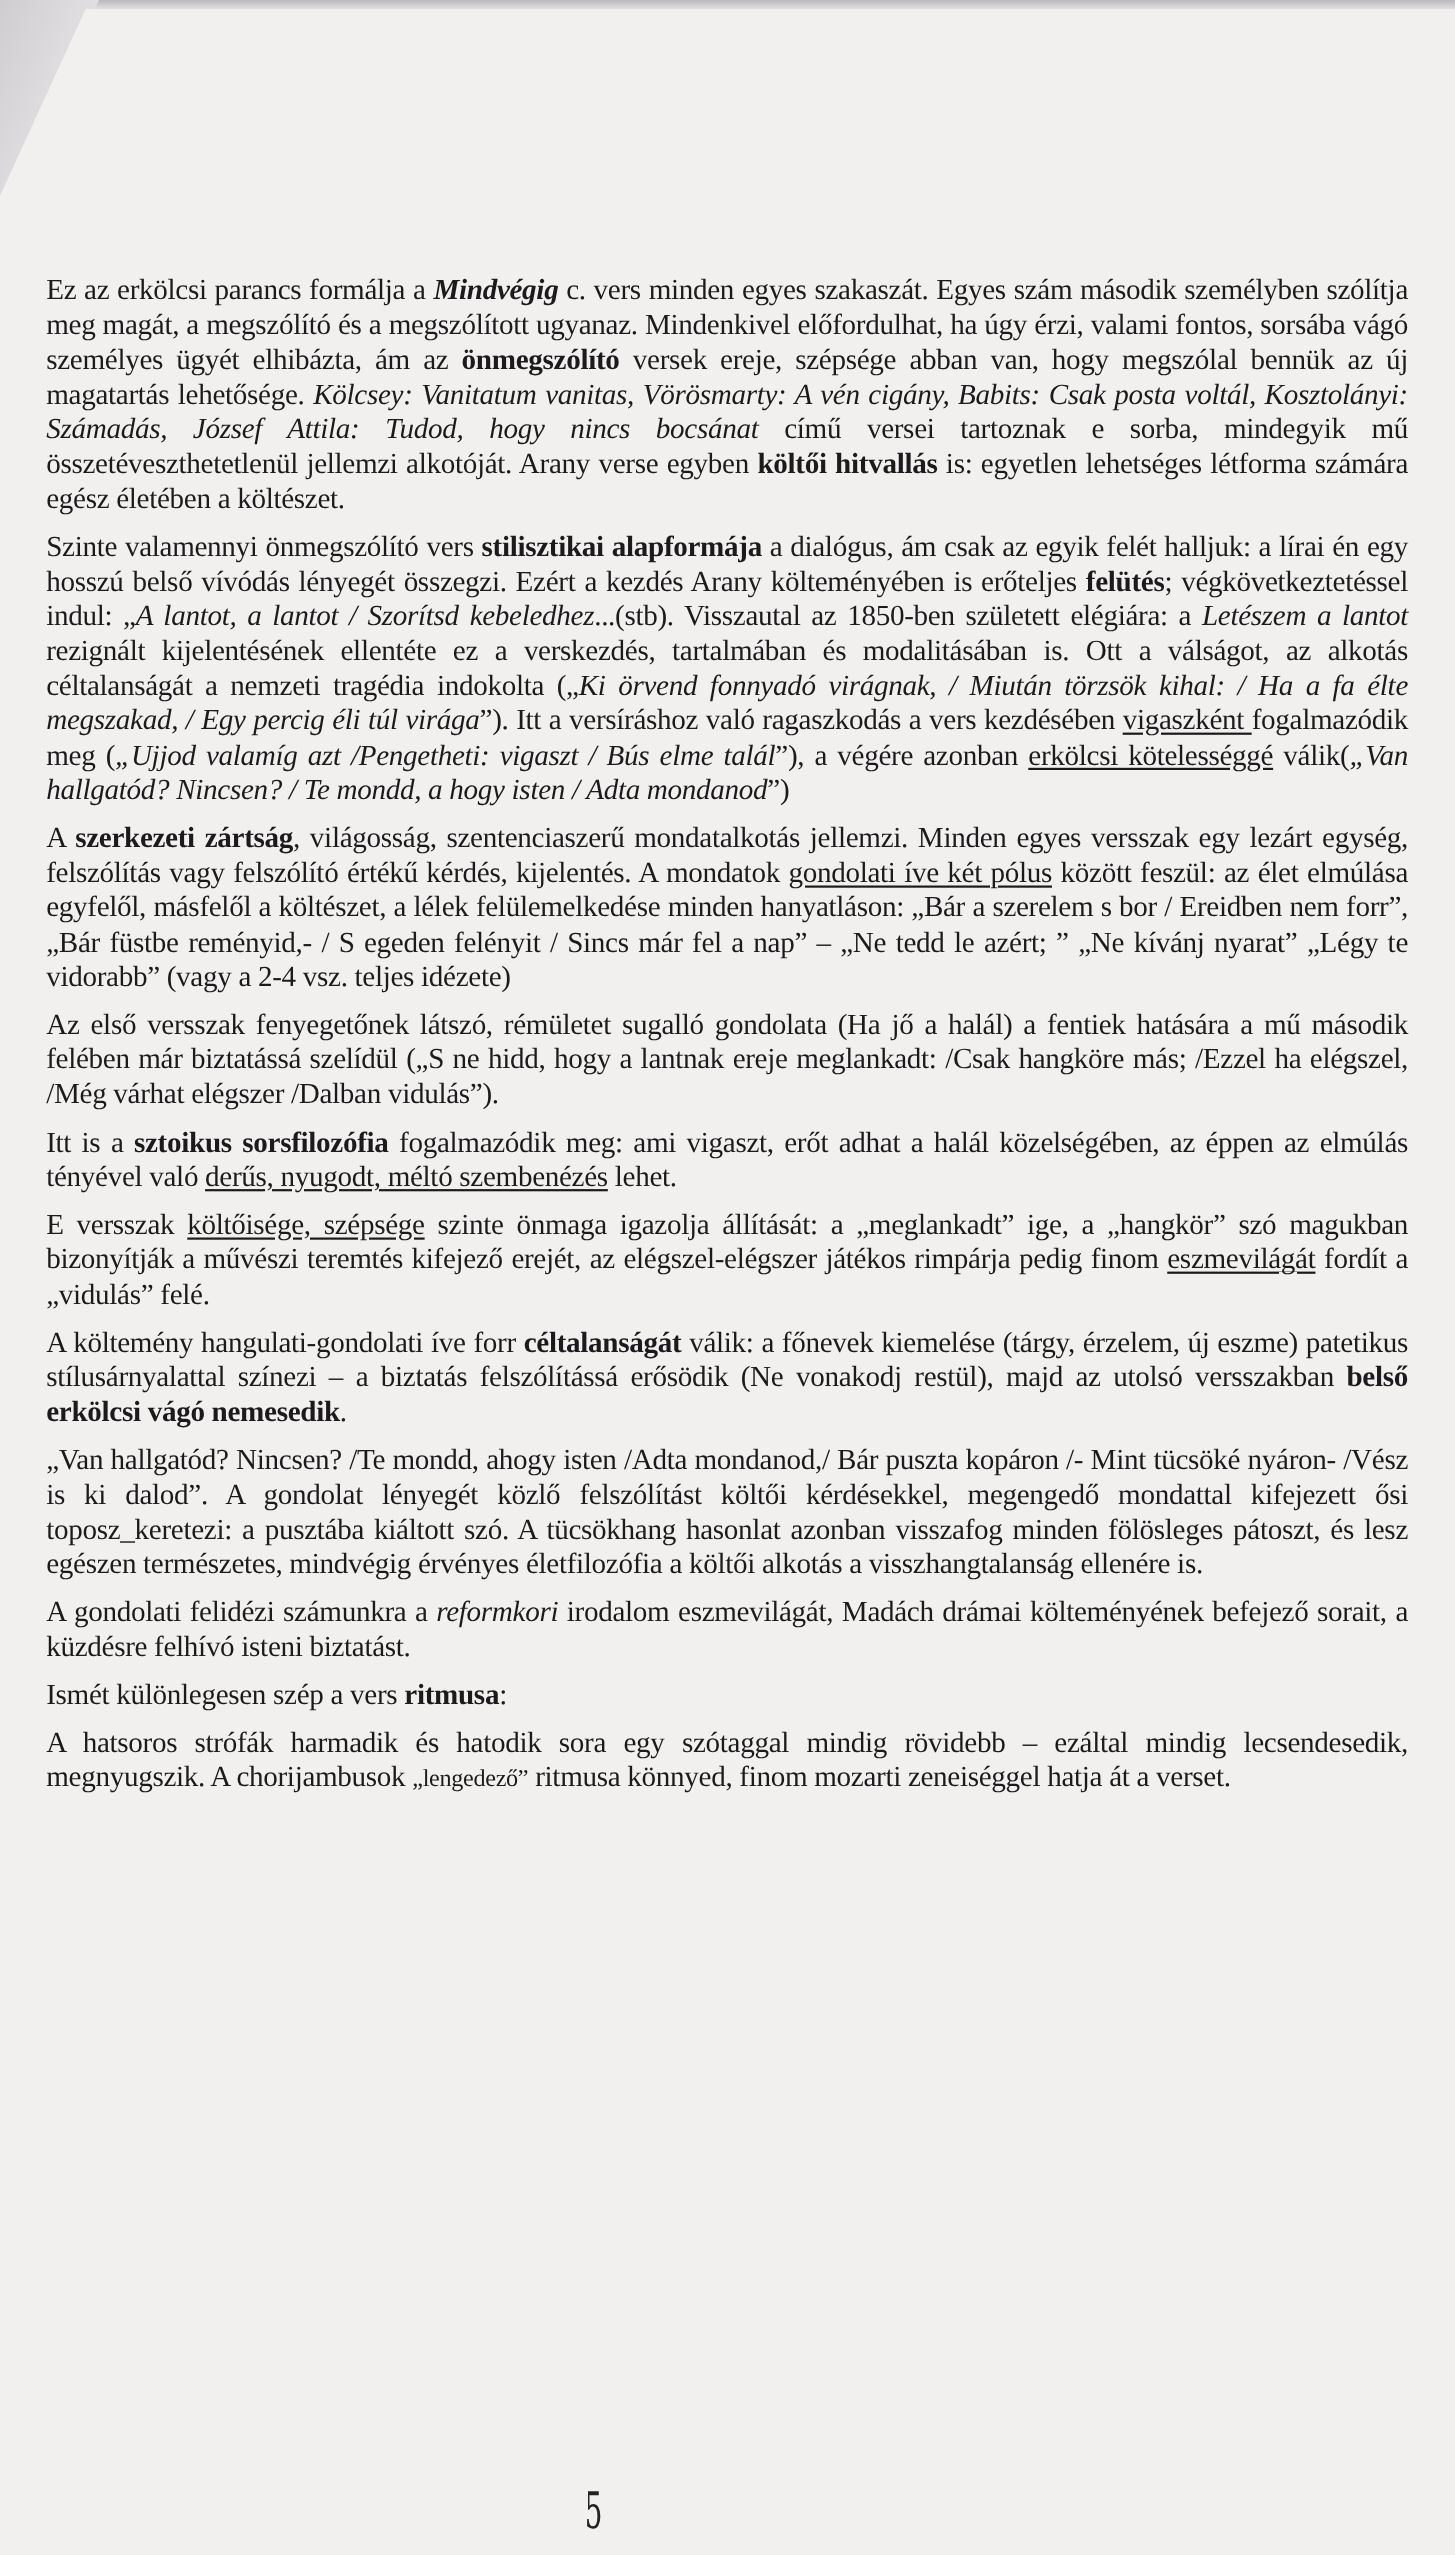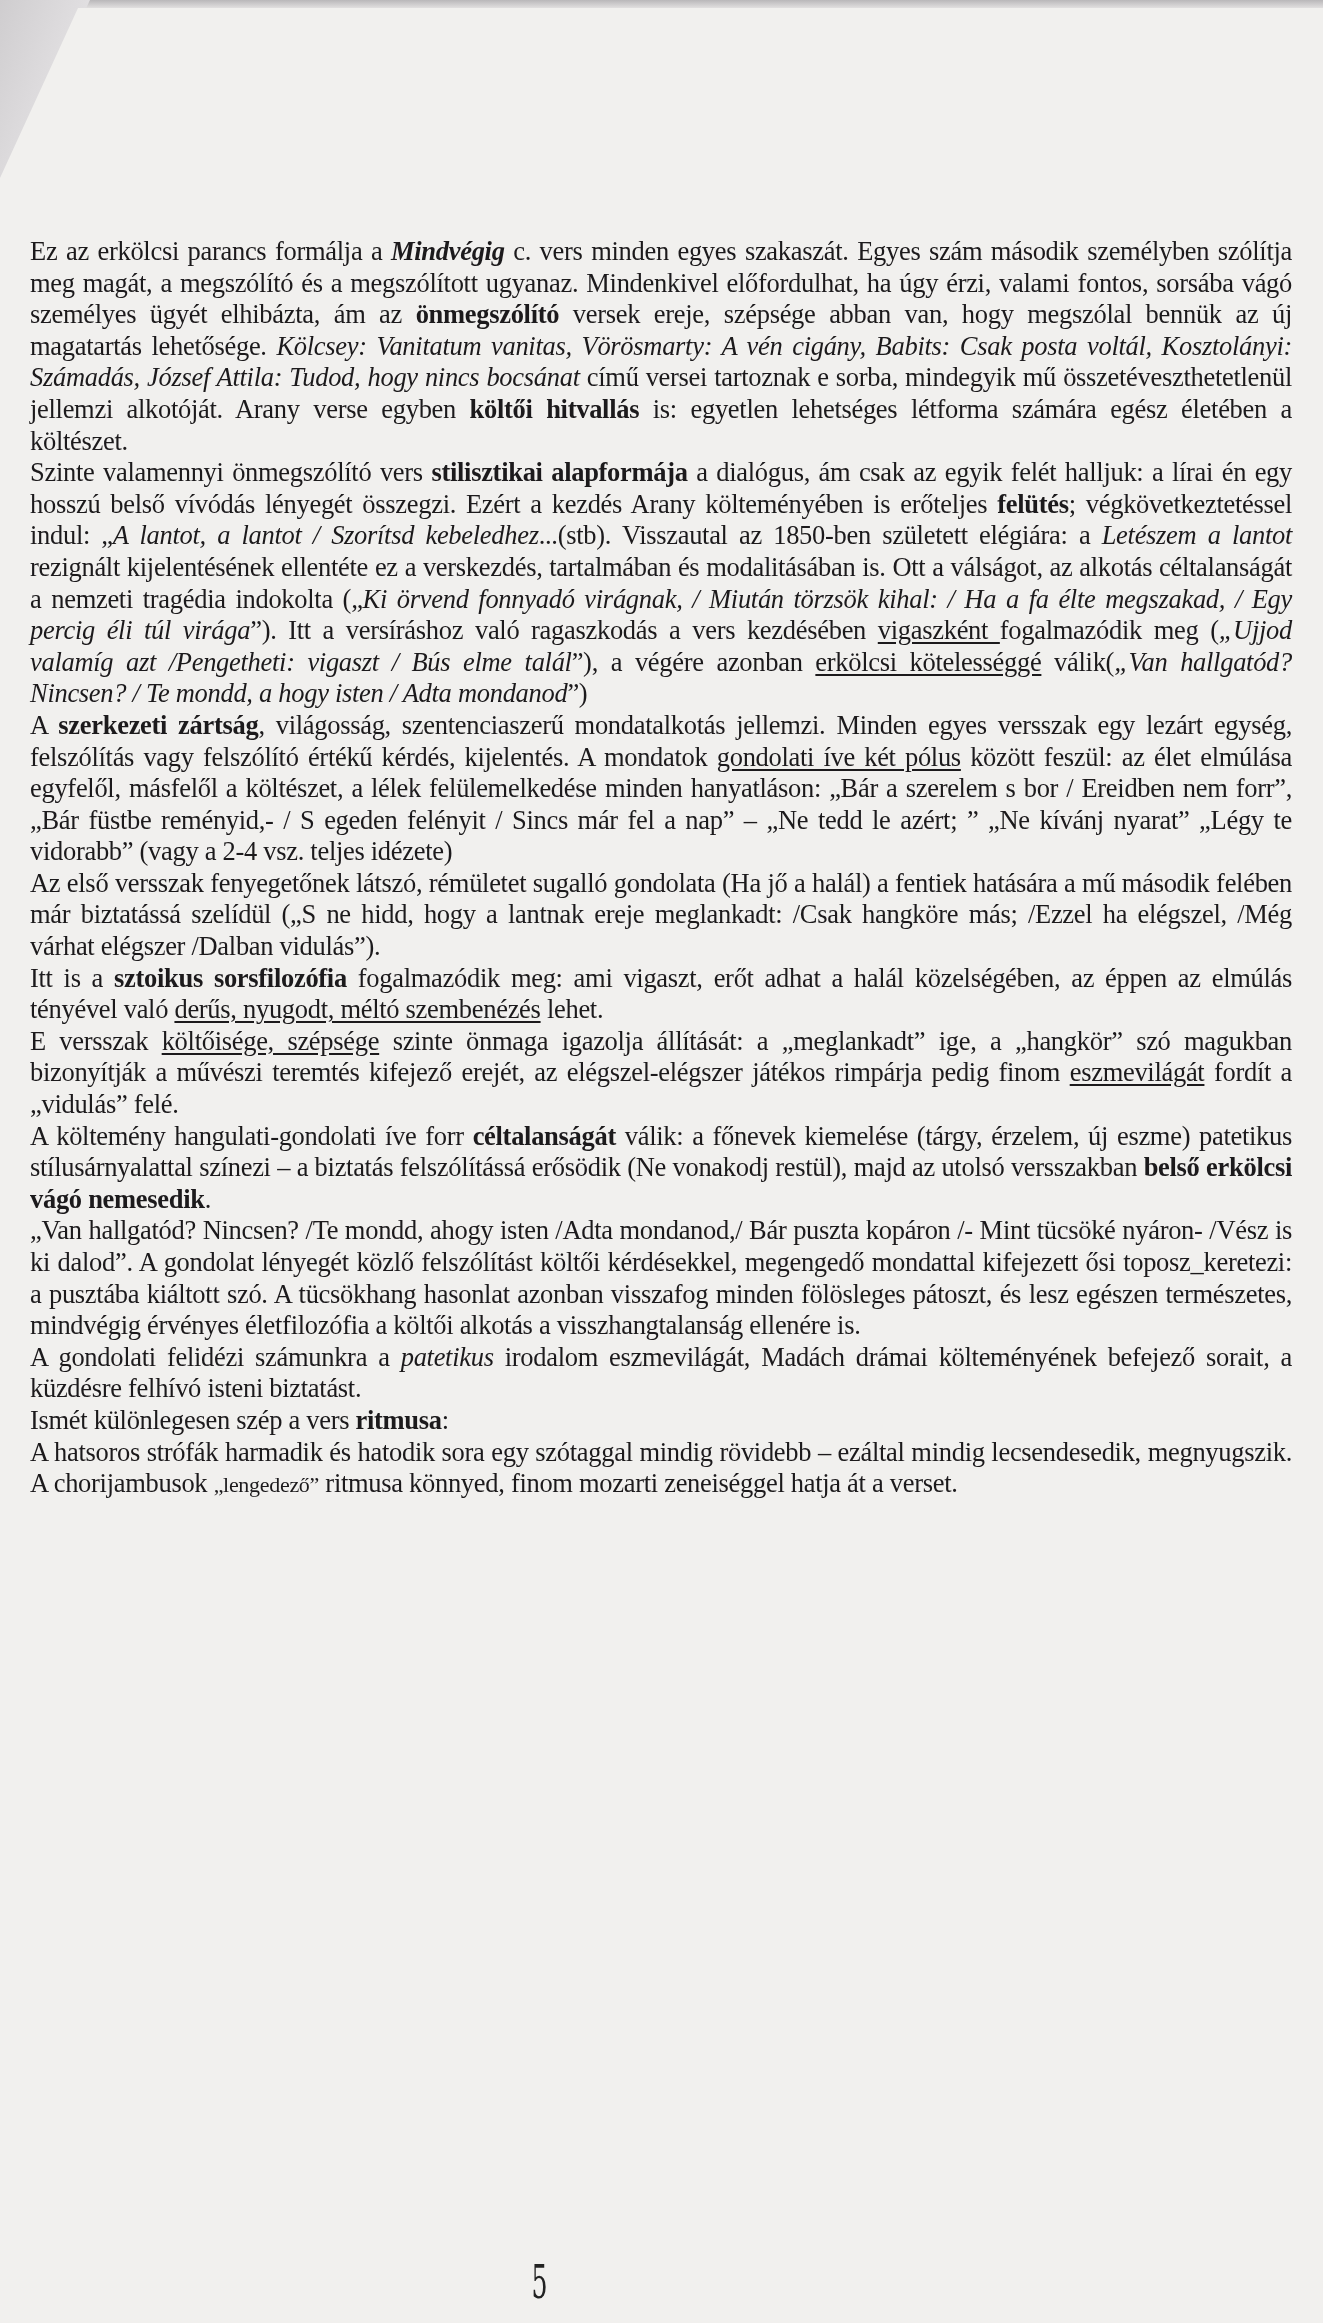--- a/index.html
+++ b/index.html
@@ -21,21 +21,21 @@
   .page {
     position: absolute; left: 0; top: 8px; right: 0; bottom: 0;
     background: #f1f0ee;
     clip-path: polygon(78px 0, 100% 0, 100% 100%, 0 100%, 0 170px);
   }
   .body-text {
     position: absolute; left: 30px; top: 236px; width: 1262px;
     font-size: 26.5px; line-height: 31.6px;
     text-align: justify; letter-spacing: -0.3px;
   }
-  .body-text p { margin: 0; }
+  .body-text p { margin: 12px; }
   .body-text .seg-i { font-style: italic; }
   .body-text .seg-b { font-weight: bold; }
   .body-text .seg-u { text-decoration: underline; text-underline-offset: 3px; }
   .body-text .seg-s { font-size: 22px; }
   .page-number {
     position: absolute; left: 525px; top: 2255px;
     font-family: "DejaVu Serif", serif; font-size: 46px; font-weight: 200;
     color: #222; transform: scaleX(0.55);
   }
 </style>
@@ -51,18 +51,18 @@
 
 <main class="body-text">
     <p><span>Ez az erkölcsi parancs formálja a </span><span class="seg-i seg-b">Mindvégig</span><span> c. vers minden egyes szakaszát. Egyes szám második személyben szólítja meg magát, a megszólító és a megszólított ugyanaz. Mindenkivel előfordulhat, ha úgy érzi, valami fontos, sorsába vágó személyes ügyét elhibázta, ám az </span><span class="seg-b">önmegszólító</span><span> versek ereje, szépsége abban van, hogy megszólal bennük az új magatartás lehetősége. </span><span class="seg-i">Kölcsey: Vanitatum vanitas, Vörösmarty: A vén cigány, Babits: Csak posta voltál, Kosztolányi: Számadás, József Attila: Tudod, hogy nincs bocsánat</span><span> című versei tartoznak e sorba, mindegyik mű összetéveszthetetlenül jellemzi alkotóját. Arany verse egyben </span><span class="seg-b">költői hitvallás</span><span> is: egyetlen lehetséges létforma számára egész életében a költészet.</span></p>
     <p><span>Szinte valamennyi önmegszólító vers </span><span class="seg-b">stilisztikai alapformája</span><span> a dialógus, ám csak az egyik felét halljuk: a lírai én egy hosszú belső vívódás lényegét összegzi. Ezért a kezdés Arany költeményében is erőteljes </span><span class="seg-b">felütés</span><span>; végkövetkeztetéssel indul: „</span><span class="seg-i">A lantot, a lantot / Szorítsd kebeledhez</span><span>...(stb). Visszautal az 1850-ben született elégiára: a </span><span class="seg-i">Letészem a lantot</span><span> rezignált kijelentésének ellentéte ez a verskezdés, tartalmában és modalitásában is. Ott a válságot, az alkotás céltalanságát a nemzeti tragédia indokolta („</span><span class="seg-i">Ki örvend fonnyadó virágnak, / Miután törzsök kihal: / Ha a fa élte megszakad, / Egy percig éli túl virága</span><span>”). Itt a versíráshoz való ragaszkodás a vers kezdésében </span><span class="seg-u">vigaszként </span><span>fogalmazódik meg (</span><span class="seg-i">„Ujjod valamíg azt /Pengetheti: vigaszt / Bús elme talál</span><span>”), a végére azonban </span><span class="seg-u">erkölcsi kötelességgé</span><span> válik(</span><span class="seg-i">„Van hallgatód? Nincsen? / Te mondd, a hogy isten / Adta mondanod</span><span>”)</span></p>
     <p><span>A </span><span class="seg-b">szerkezeti zártság</span><span>, világosság, szentenciaszerű mondatalkotás jellemzi. Minden egyes versszak egy lezárt egység, felszólítás vagy felszólító értékű kérdés, kijelentés. A mondatok </span><span class="seg-u">gondolati íve két pólus</span><span> között feszül: az élet elmúlása egyfelől, másfelől a költészet, a lélek felülemelkedése minden hanyatláson: „Bár a szerelem s bor / Ereidben nem forr”, „Bár füstbe reményid,- / S egeden felényit / Sincs már fel a nap” – „Ne tedd le azért; ” „Ne kívánj nyarat” „Légy te vidorabb” (vagy a 2-4 vsz. teljes idézete)</span></p>
     <p><span>Az első versszak fenyegetőnek látszó, rémületet sugalló gondolata (Ha jő a halál) a fentiek hatására a mű második felében már biztatássá szelídül  („S ne hidd, hogy a lantnak ereje meglankadt: /Csak hangköre más; /Ezzel ha elégszel, /Még várhat elégszer /Dalban vidulás”).</span></p>
     <p><span>Itt is a </span><span class="seg-b">sztoikus sorsfilozófia</span><span> fogalmazódik meg: ami vigaszt, erőt adhat a halál közelségében, az éppen az elmúlás tényével való </span><span class="seg-u">derűs, nyugodt, méltó szembenézés</span><span> lehet.</span></p>
     <p><span>E versszak </span><span class="seg-u">költőisége, szépsége</span><span> szinte önmaga igazolja állítását: a „meglankadt” ige, a „hangkör” szó magukban bizonyítják a művészi teremtés kifejező erejét, az elégszel-elégszer játékos rimpárja pedig finom </span><span class="seg-u">eszmevilágát</span><span> fordít a „vidulás” felé.</span></p>
     <p><span>A költemény hangulati-gondolati íve forr </span><span class="seg-b">céltalanságát</span><span> válik: a főnevek kiemelése (tárgy, érzelem, új eszme) patetikus stílusárnyalattal színezi – a biztatás felszólítássá erősödik (Ne vonakodj restül), majd az utolsó versszakban </span><span class="seg-b">belső erkölcsi vágó nemesedik</span><span>.</span></p>
     <p><span>„Van hallgatód? Nincsen? /Te mondd, ahogy isten /Adta mondanod,/ Bár puszta kopáron /- Mint tücsöké nyáron- /Vész is ki dalod”. A gondolat lényegét közlő felszólítást költői kérdésekkel, megengedő mondattal kifejezett ősi toposz_keretezi: a pusztába kiáltott szó. A tücsökhang hasonlat azonban visszafog minden fölösleges pátoszt, és lesz egészen természetes, mindvégig érvényes életfilozófia a költői alkotás a visszhangtalanság ellenére is.</span></p>
-    <p><span>A gondolati felidézi számunkra a </span><span class="seg-i">patetikus</span><span> irodalom eszmevilágát, Madách drámai költeményének befejező sorait, a küzdésre felhívó isteni biztatást.</span></p>
+    <p><span>A gondolati felidézi számunkra a </span><span class="seg-i">reformkori</span><span> irodalom eszmevilágát, Madách drámai költeményének befejező sorait, a küzdésre felhívó isteni biztatást.</span></p>
     <p><span>Ismét különlegesen szép a vers </span><span class="seg-b">ritmusa</span><span>:</span></p>
     <p><span>A hatsoros strófák harmadik és hatodik sora egy szótaggal mindig rövidebb – ezáltal mindig lecsendesedik, megnyugszik. A chorijambusok  </span><span class="seg-s">„lengedező”</span><span>  ritmusa  könnyed, finom mozarti zeneiséggel hatja át a verset.</span></p>
   </main>
 
 <div class="page-number">5</div>
 
 </body></html>

